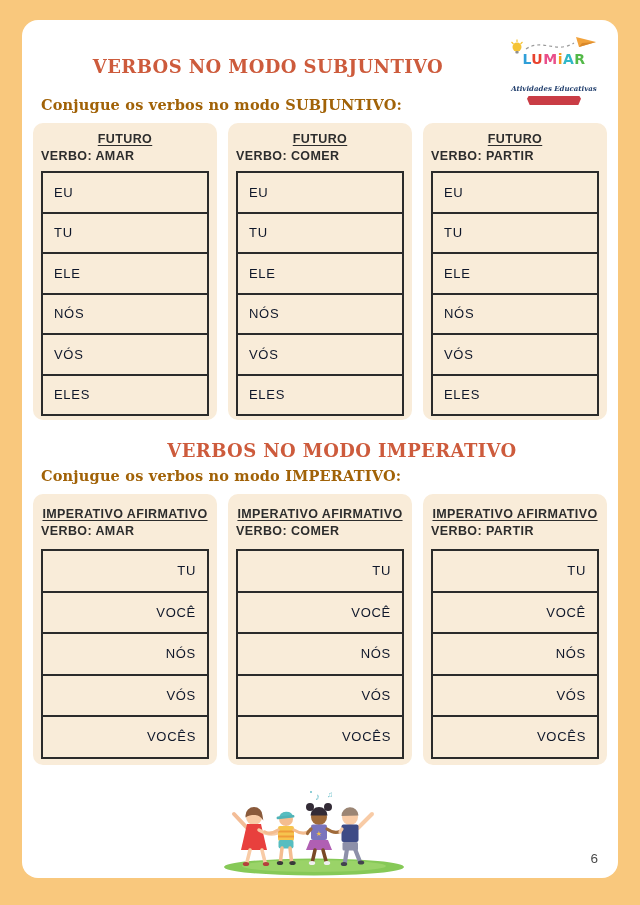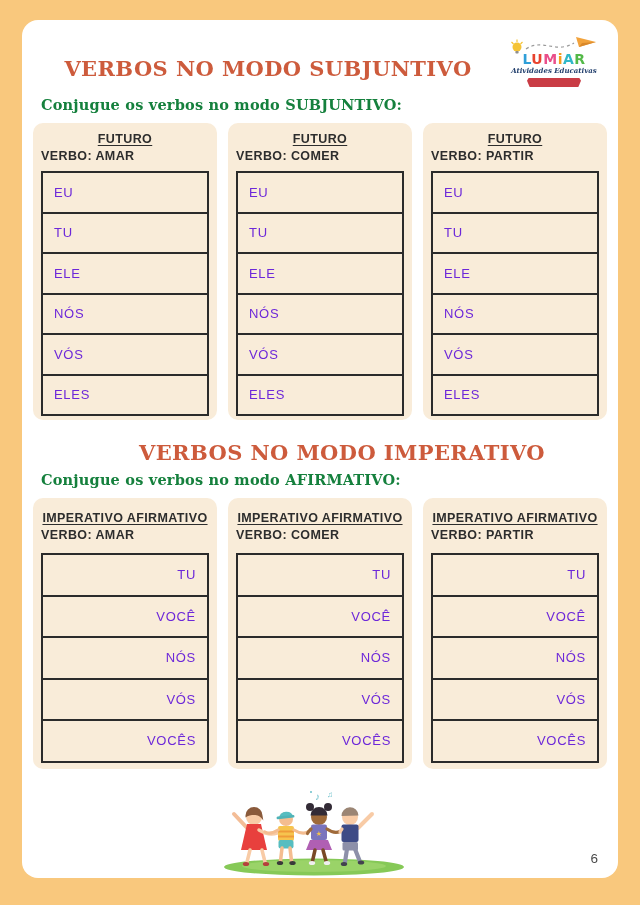--- a/index.html
+++ b/index.html
@@ -7,56 +7,56 @@
 
   .sheet {
     position:absolute; left:22px; top:20px; width:596px; height:858px;
     background:#ffffff; border-radius:16px;
   }
 
   
   .header-row { display:flex; align-items:flex-start; padding:14px 12px 0 12px; height:70px; box-sizing:border-box; }
   .title-wrap { flex:1; padding-top:22px; text-align:center; }
   .section-title {
-    font-family:"DejaVu Serif", serif; font-weight:bold; font-size:21px;
+    font-family:"DejaVu Serif", serif; font-weight:bold; font-size:18px;
     letter-spacing:.4px; color:#cd5b3c; margin:0;
   }
   .section-title.second { text-align:center; margin-top:20px;padding-left:44px; }
 
   
   .logo { width:104px; text-align:center; position:relative; }
   .logo-decor { display:block; margin:0 auto -4px; }
   .logo-text { font-family:"DejaVu Sans", sans-serif; font-weight:800; font-size:14px; letter-spacing:.5px; line-height:1; }
-  .logo-tagline { font-family:"DejaVu Serif", serif; font-style:italic; font-weight:bold; font-size:7px; color:#23406e; margin-top:0; }
+  .logo-tagline { font-family:"DejaVu Serif", serif; font-style:italic; font-weight:bold; font-size:7px; color:#23406e; margin-top:18px; }
   .logo-ribbon { width:54px; height:9px; background:#c93c45; margin:3px auto 0;
     clip-path:polygon(3% 0, 97% 0, 100% 30%, 95% 100%, 5% 100%, 0 30%); }
 
   
   .instruction {
     font-family:"DejaVu Serif", serif; font-weight:bold; font-size:14.5px;
-    color:#15803d; margin:6px 0 0 19px; letter-spacing:.2px;
+    color:#a16207; margin:6px 0 0 19px; letter-spacing:.2px;
   }
 
   
   .cards-row { display:flex; gap:11px; padding:0 11px; margin-top:10px; }
   .card { flex:1; background:#f9ecd9; border-radius:10px; box-sizing:border-box; }
   .card.s1 { padding:9px 8px 4px; }
   .card.s2 { padding:13px 8px 6px; }
   .card-tense { text-align:center; font-weight:bold; font-size:12.5px; color:#2d2d2d;
     letter-spacing:.4px; text-decoration:underline; text-underline-offset:2px; }
   .card-verb { text-align:left; font-weight:bold; font-size:12.5px; color:#2d2d2d;
     letter-spacing:.4px; margin-top:3px; }
   .card.s1 .card-verb { margin-bottom:8px; }
   .card.s2 .card-verb { margin-bottom:11px; }
   .ctable { border:2px solid #2b2b2b; }
   .trow { display:flex; align-items:center; padding:0 11px; }
   .trow:not(:last-child) { border-bottom:2px solid #2b2b2b; }
   .card.s1 .trow { height:38.5px; }
   .card.s2 .trow { height:39.5px; justify-content:flex-end; }
-  .pronoun { font-size:13px; color:#6d28d9; letter-spacing:.7px; }
+  .pronoun { font-size:13px; color:#0f172a; letter-spacing:.7px; }
 
   
   .children { position:absolute; bottom:2px; left:50%; transform:translateX(-53%); }
   .page-number { position:absolute; right:20px; bottom:12px; font-size:13.5px; color:#4a4a4a; }
 </style>
 </head>
 <body style="background: rgb(249, 200, 125);">
 
 <div class="sheet">
 
@@ -158,21 +158,21 @@
           </div>
         <div class="trow">
             <span class="pronoun">ELES</span>
           </div>
       </div>
     </div>
 
   </div>
 
   <h1 class="section-title second">VERBOS NO MODO IMPERATIVO</h1>
-  <div class="instruction">Conjugue os verbos no modo AFIRMATIVO:</div>
+  <div class="instruction">Conjugue os verbos no modo IMPERATIVO:</div>
 
   <div class="cards-row">
 
     <div class="card s2">
       <div class="card-tense">IMPERATIVO AFIRMATIVO</div>
       <div class="card-verb">VERBO: AMAR</div>
       <div class="ctable">
         <div class="trow">
             <span class="pronoun">TU</span>
           </div>

